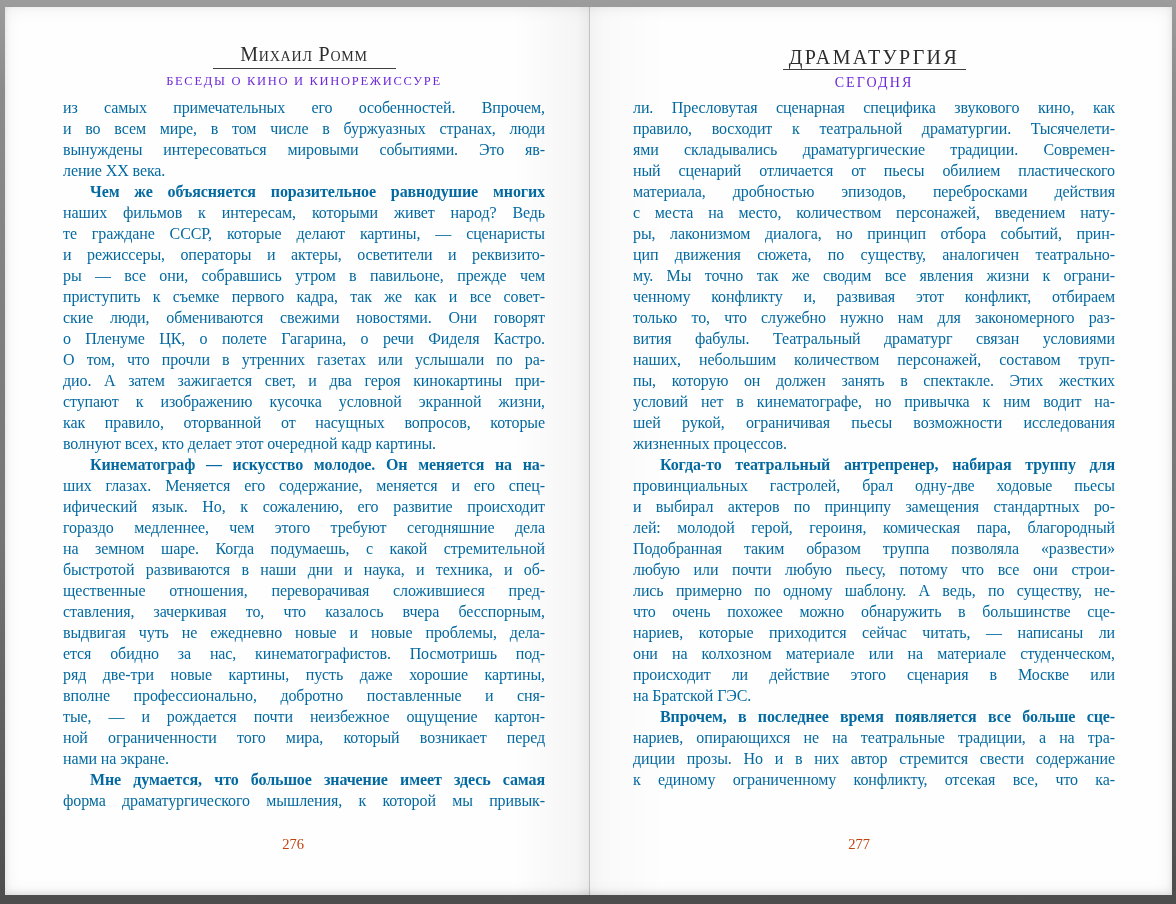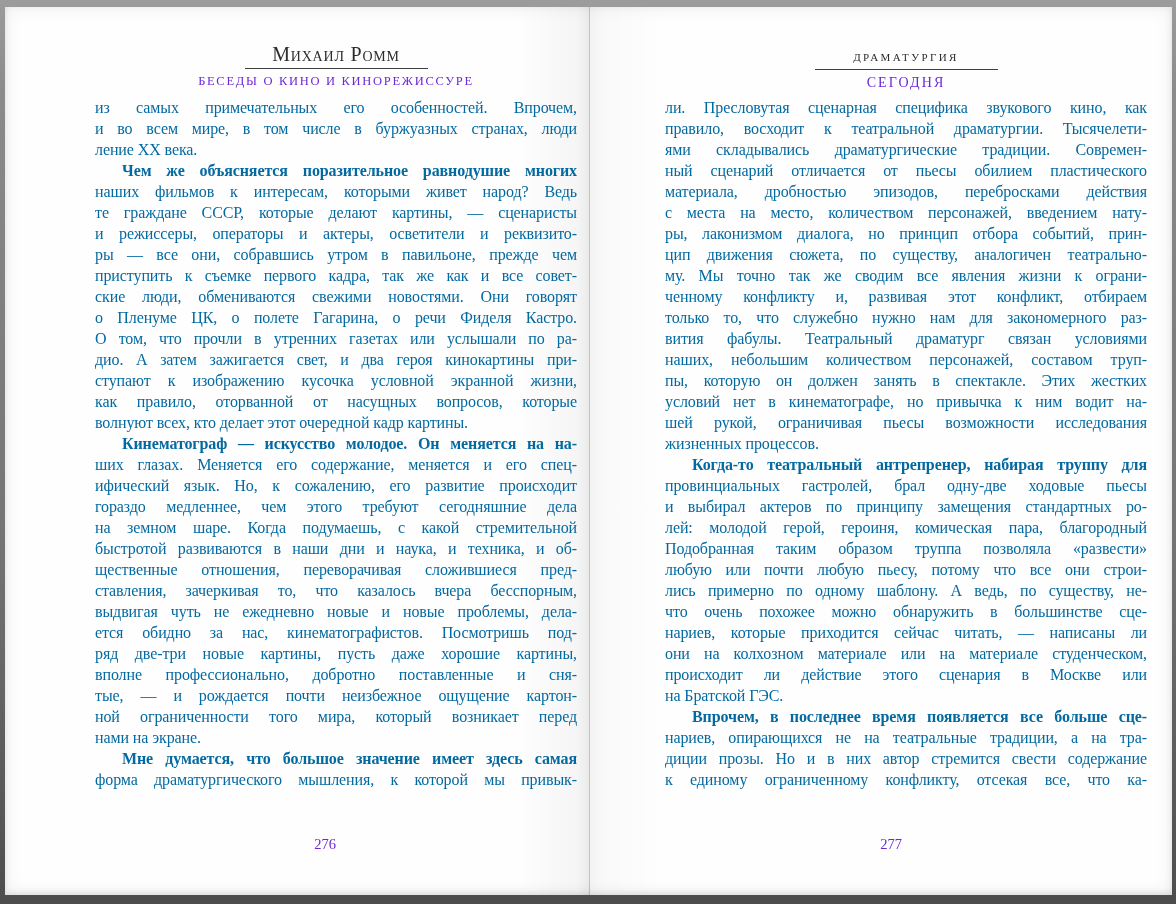--- a/index.html
+++ b/index.html
@@ -14,65 +14,66 @@
           box-shadow: inset 0 0 18px rgba(0,0,0,0.07), inset 0 -2px 6px rgba(0,0,0,0.10); }
 
   .gutter { position:absolute; top:0; bottom:0; left:50%; width:150px;
             transform:translateX(-50%); pointer-events:none;
             background:linear-gradient(90deg,
               rgba(0,0,0,0) 0%, rgba(0,0,0,0.035) 42%, rgba(0,0,0,0.075) 49.5%,
               rgba(0,0,0,0.10) 50%, rgba(0,0,0,0.045) 51%, rgba(0,0,0,0.02) 60%, rgba(0,0,0,0) 100%); }
   .gutter-line { position:absolute; top:0; bottom:0; left:50%; width:1px;
                  background:rgba(0,0,0,0.16); pointer-events:none; }
 
-  .page { position:absolute; top:0; height:100%; width:482px; overflow:hidden;margin-left:32px; }
+  .page { position:absolute; top:0; height:100%; width:482px; overflow:hidden; }
   .page.left  { left:58px; }
   .page.right { left:628px; }
 
   .pg-header { position:absolute; top:37px; width:100%; text-align:center; color:#2d2d2d; }
   .page.right .pg-header { top:42px; }
 
   .head-title { font-size:20px; font-variant:small-caps; letter-spacing:0.8px; line-height:20px; }
-  .page.right .head-title { font-size:11px; font-variant:normal; letter-spacing:2.4px; line-height:16px; }
+  .page.right .head-title { font-size:20px; font-variant:normal; letter-spacing:2.4px; line-height:16px; }
 
   .head-rule { width:183px; margin:4px auto 5px auto; border-top:1.2px solid #3f3f3f; height:0; }
 
   .head-sub { font-size:12.5px; letter-spacing:1.7px; color:#6d28d9; }
   .page.right .head-sub { font-size:14px; letter-spacing:2.1px; }
 
   .pg-body { position:absolute; top:90px; left:0; right:0;
              font-size:16px; line-height:21px; color:#0369a1;
              letter-spacing:-0.1px; }
   .text-line { height:21px; white-space:nowrap;
                text-align:justify; text-align-last:justify; }
   .text-line.par-end { text-align-last:left; }
   .text-line.indent  { text-indent:27px;font-weight:bold; }
 
   .pg-num { position:absolute; bottom:42px; width:100%; text-align:center;
-            font-size:14.5px; color:#6d28d9; }
+            font-size:14.5px; color:#c2410c; }
   .page.left  .pg-num { transform:translateX(-11px); }
   .page.right .pg-num { transform:translateX(-15px); }
 </style>
 </head>
 <body>
 
 <div class="frame">
   <div class="book">
     <div class="gutter"></div>
     <div class="gutter-line"></div>
 
     <section class="page left">
       <header class="pg-header">
         <div class="head-title">Михаил Ромм</div>
         <div class="head-rule"></div>
         <div class="head-sub">БЕСЕДЫ О КИНО И КИНОРЕЖИССУРЕ</div>
       </header>
       <div class="pg-body" id="body-left">
           <div class="text-line">из самых примечательных его особенностей. Впрочем,</div>
           <div class="text-line">и во всем мире, в том числе в буржуазных странах, люди</div>
+          <div class="text-line">вынуждены интересоваться мировыми событиями. Это яв-</div>
           <div class="text-line par-end">ление XX века.</div>
           <div class="text-line indent">Чем же объясняется поразительное равнодушие многих</div>
           <div class="text-line">наших фильмов к интересам, которыми живет народ? Ведь</div>
           <div class="text-line">те граждане СССР, которые делают картины, — сценаристы</div>
           <div class="text-line">и режиссеры, операторы и актеры, осветители и реквизито-</div>
           <div class="text-line">ры — все они, собравшись утром в павильоне, прежде чем</div>
           <div class="text-line">приступить к съемке первого кадра, так же как и все совет-</div>
           <div class="text-line">ские люди, обмениваются свежими новостями. Они говорят</div>
           <div class="text-line">о Пленуме ЦК, о полете Гагарина, о речи Фиделя Кастро.</div>
           <div class="text-line">О том, что прочли в утренних газетах или услышали по ра-</div>

